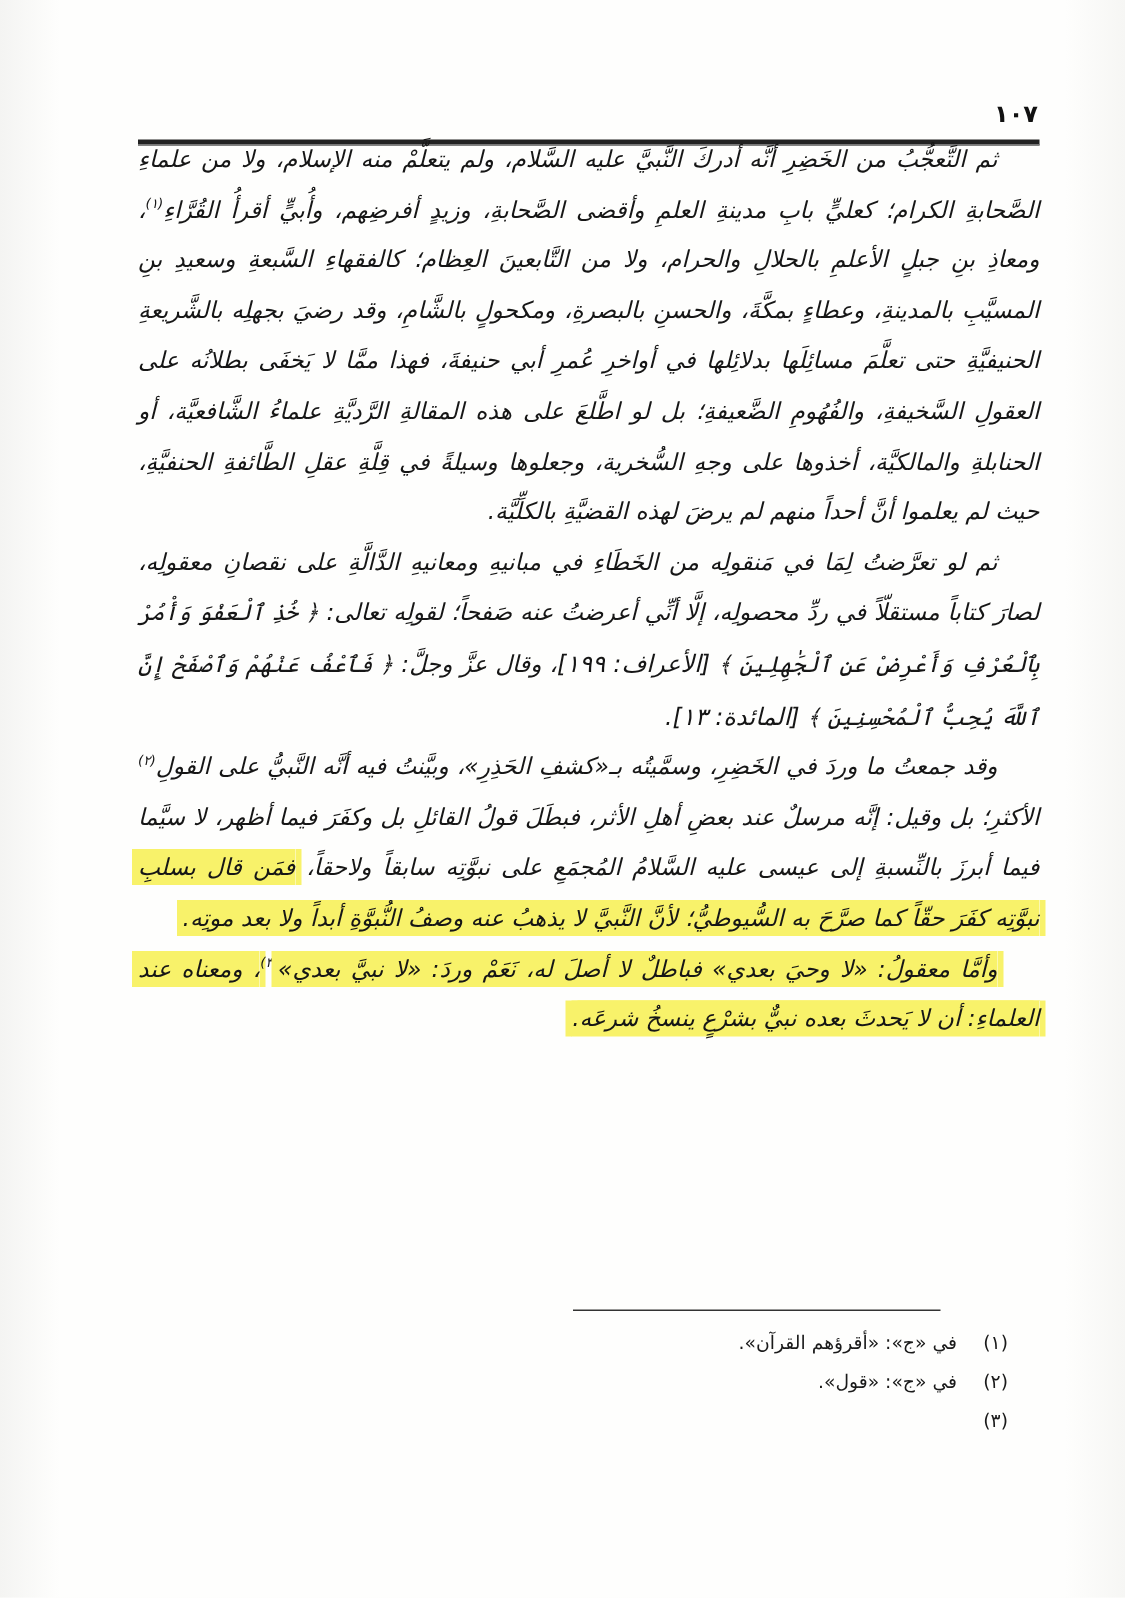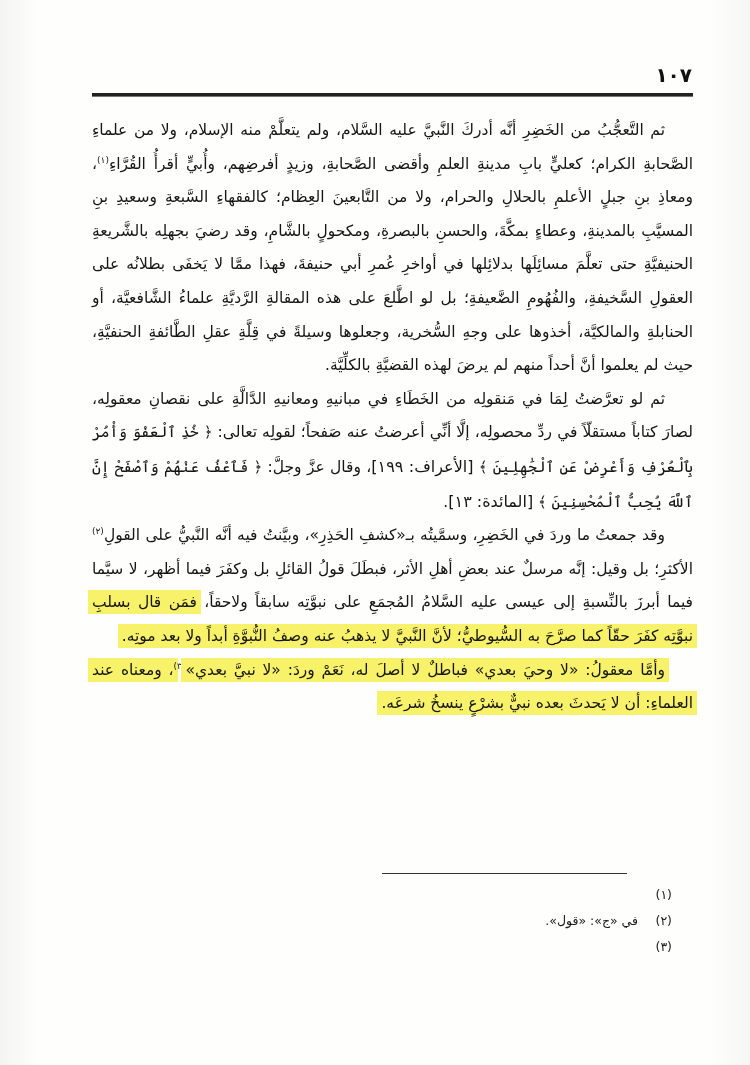--- a/index.html
+++ b/index.html
@@ -18,31 +18,31 @@
     position: absolute; top: 58px; left: 92px; width: 600px; height: 34px;
     direction: rtl;
     display: flex; justify-content: space-between; align-items: center;
   }
   .header-title {
     font-family: "DejaVu Sans", sans-serif; font-weight: bold;
     font-size: 17px; color: #111;
   }
   .header-pagenum {
     font-family: "DejaVu Sans", sans-serif; font-weight: bold;
-    font-size: 20px; color: #111; padding-left: 6px;
+    font-size: 16px; color: #111; padding-left: 6px;
   }
   .header-rule {
     position: absolute; top: 93px; left: 92px; width: 601px; height: 3px;
     background: #222; border-bottom: 1px solid #777;
   }
   .body-text {
-    position: absolute; top: 114px; left: 92px; width: 601px;
+    position: absolute; top: 90px; left: 92px; width: 601px;
     direction: rtl; text-align: justify;
     font-family: "DejaVu Sans", sans-serif;
-    font-size: 15.5px; line-height: 33.6px;
+    font-size: 15.5px; line-height: 33.6px; font-style: italic;
   }
   .para { margin: 0; }
   .para.indent { text-indent: 28px; }
   .quran { font-family: "DejaVu Serif", serif; font-size: 15px; }
   .ref { font-size: 16px; }
   sup.fn { font-size: 9px; vertical-align: super; line-height: 0; }
   .hl {
     background: #f8f26a;
     box-shadow: 4px 0 0 #f8f26a, -4px 0 0 #f8f26a;
     -webkit-box-decoration-break: clone; box-decoration-break: clone;
@@ -83,20 +83,21 @@
     <p class="para indent">
       <span class="hl">وأمَّا معقولُ: «لا وحيَ بعدي» فباطلٌ لا أصلَ له، نَعَمْ وردَ: «لا نبيَّ بعدي»</span><sup class="fn">(٣)</sup><span class="hl">، ومعناه عند العلماءِ: أن لا يَحدثَ بعده نبيٌّ بشرْعٍ ينسخُ شرعَه.</span>
     </p>
   </div>
 
   <div class="fn-rule"></div>
 
   <div class="footnotes">
     <div class="footnote">
       <span class="fn-num">(١)</span>
+      <span>في «ج»: «أقرؤهم القرآن».</span>
     </div>
     <div class="footnote">
       <span class="fn-num">(٢)</span>
       <span>في «ج»: «قول».</span>
     </div>
     <div class="footnote">
       <span class="fn-num">(٣)</span>
     </div>
   </div>
 

